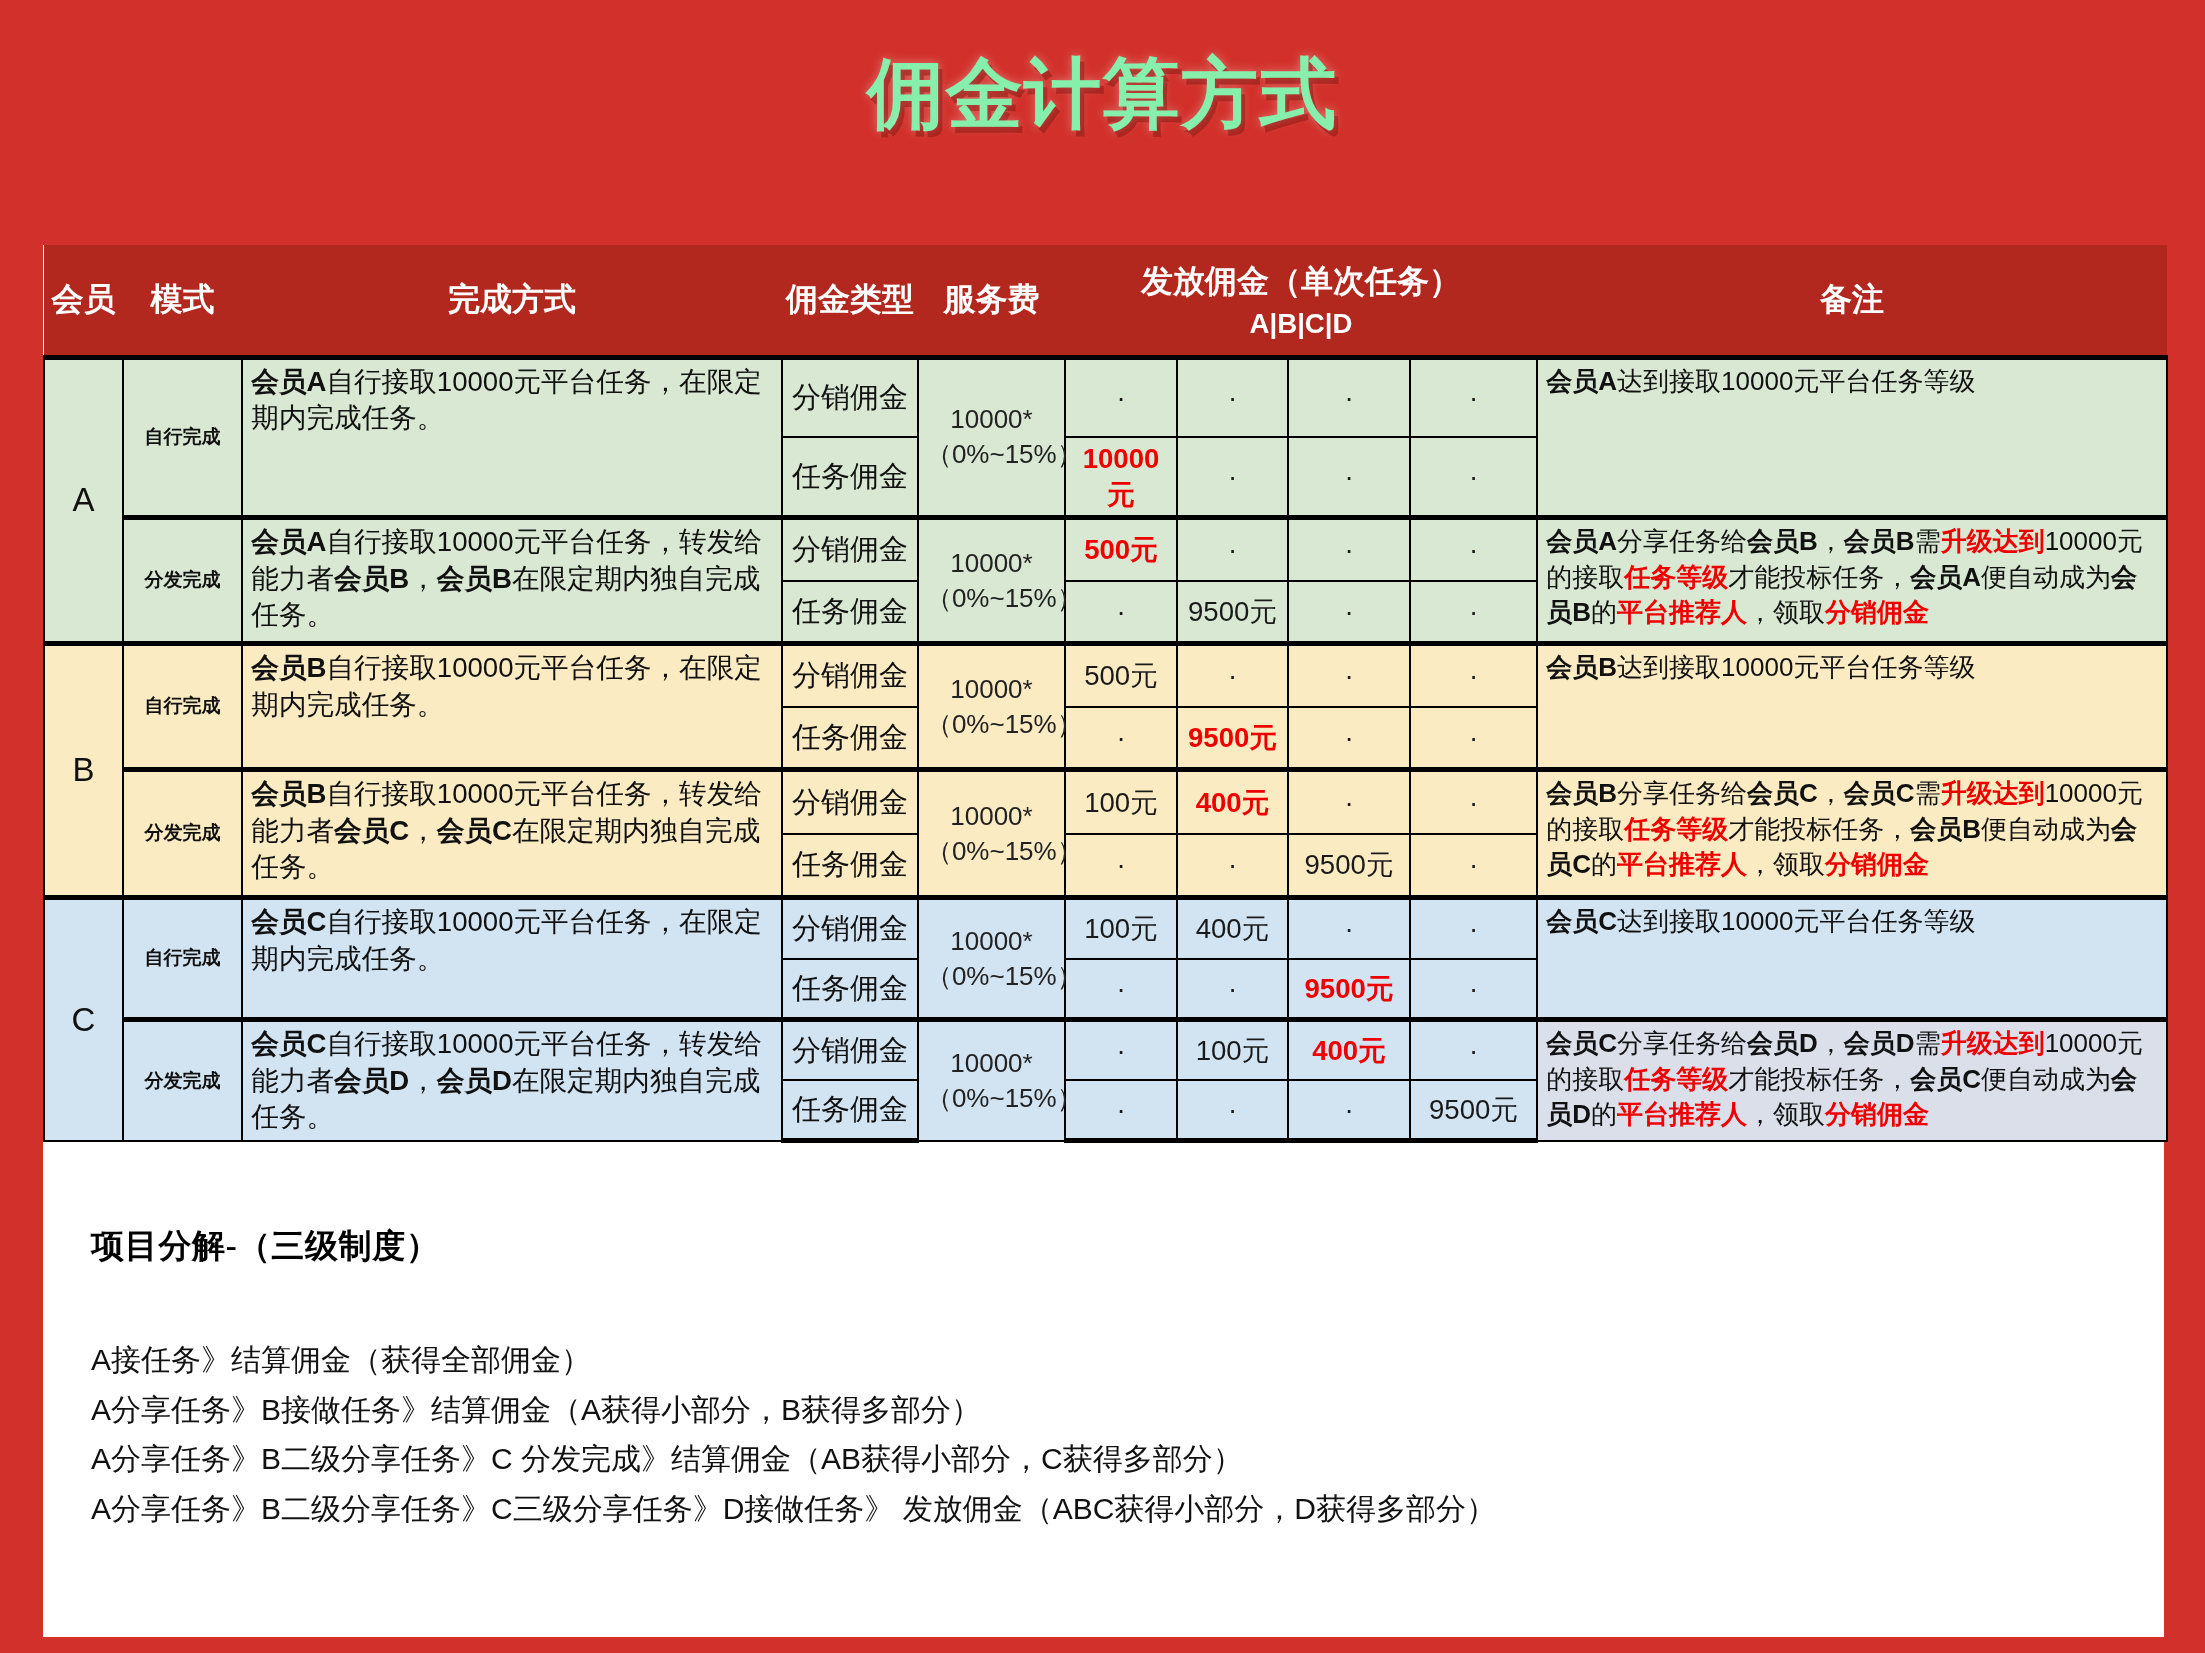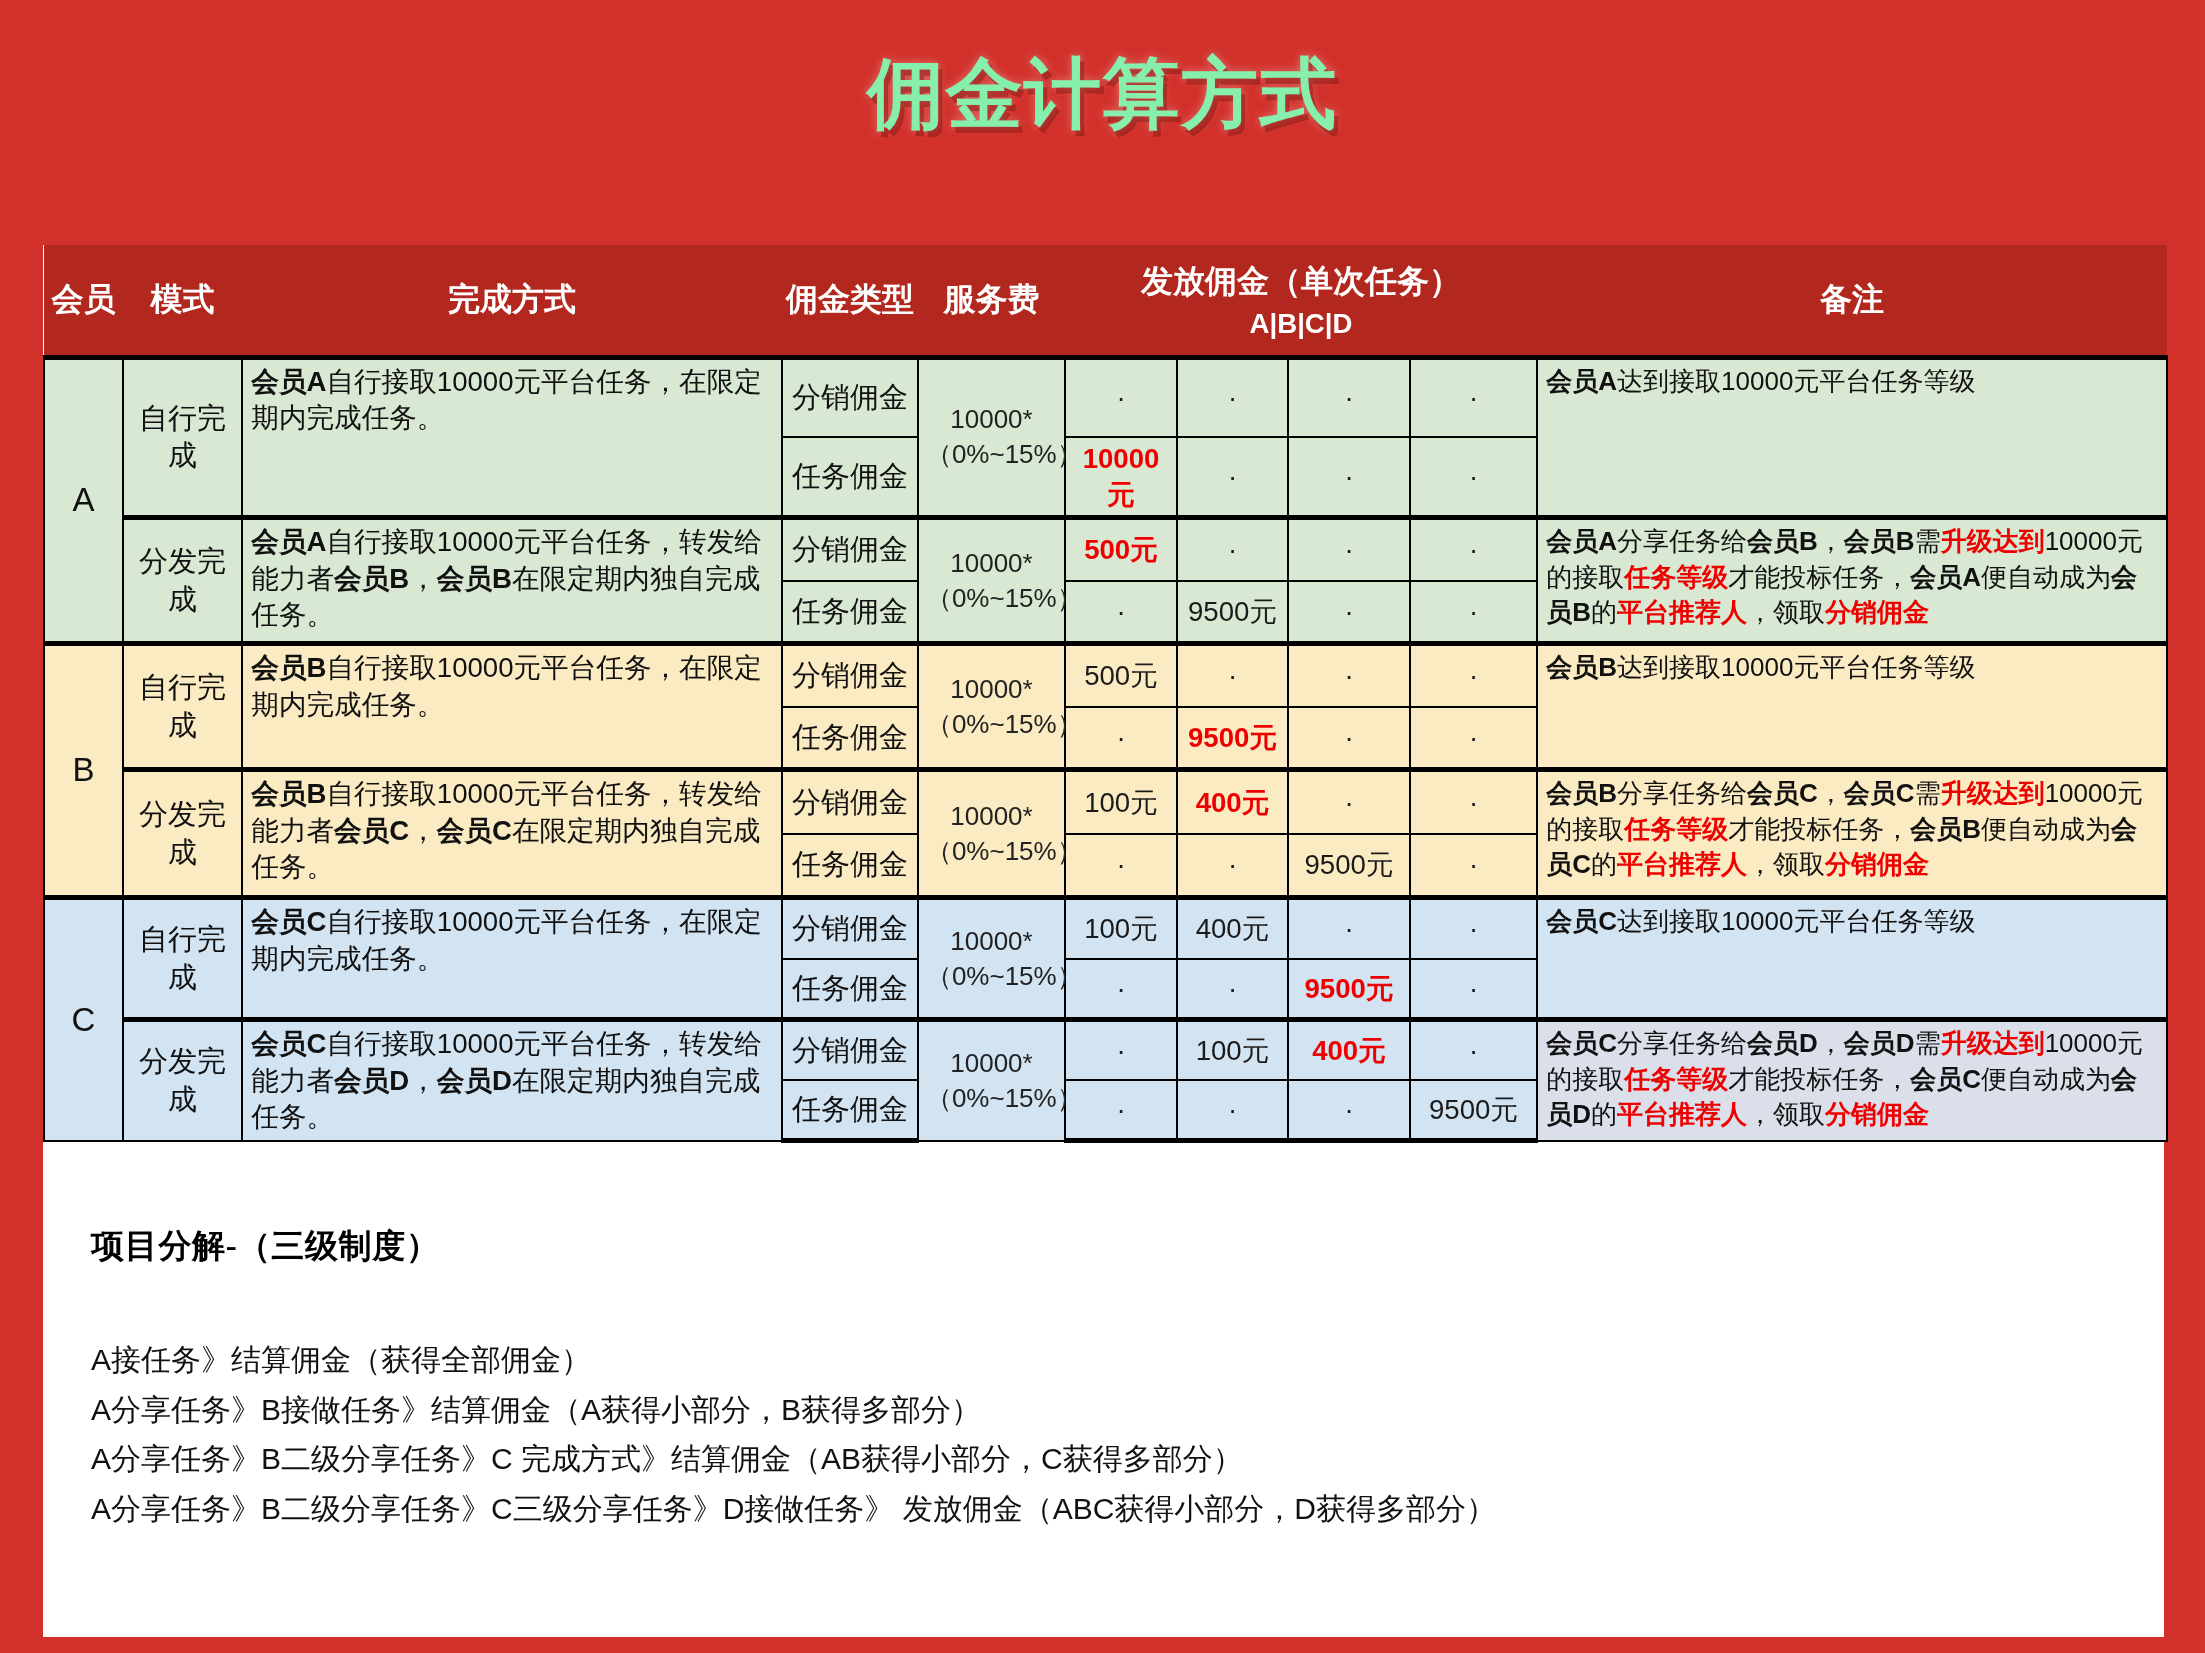--- a/index.html
+++ b/index.html
@@ -31,21 +31,21 @@
     border:2.8px solid #000;padding:2.8px 6.9px;vertical-align:middle;
     text-align:center;font-size:27.6px;line-height:1.3;
   }
   tr.t-thick > td{border-top-width:5.5px;}
   tbody tr:last-child td{border-bottom-width:5.5px;}
   tbody.sec-a td{background:#d9e8d2;}
   tbody.sec-b td{background:#fbebc2;}
   tbody.sec-c td{background:#d2e3f2;}
   td.remark-alt{background:#dbdfea !important;}
   td.member{font-size:33px;}
-  td.mode{font-size:29px;}
+  td.mode{font-size:19px;font-weight:bold;}
   td.desc{
     text-align:left;vertical-align:top;font-size:27.6px;line-height:1.32;
     padding:4.1px 8.3px;
   }
   td.ctype{font-size:29px;}
   td.fee{font-size:26px;color:#222;line-height:1.35;}
   td.val{font-size:27.6px;color:#1a1a1a;}
   td.remark{
     text-align:left;vertical-align:top;font-size:26px;line-height:1.36;
     padding:4.1px 8.3px;
@@ -231,18 +231,18 @@
         <td class="val"><span>9500元</span></td>
       </tr>
     </tbody>
   </table>
 
   <div class="footer">
     <div class="footer-heading">项目分解-（三级制度）</div>
     <div class="footer-lines">
       <div>A接任务》结算佣金（获得全部佣金）</div>
       <div>A分享任务》B接做任务》结算佣金（A获得小部分，B获得多部分）</div>
-      <div>A分享任务》B二级分享任务》C 完成方式》结算佣金（AB获得小部分，C获得多部分）</div>
+      <div>A分享任务》B二级分享任务》C 分发完成》结算佣金（AB获得小部分，C获得多部分）</div>
       <div>A分享任务》B二级分享任务》C三级分享任务》D接做任务》 发放佣金（ABC获得小部分，D获得多部分）</div>
     </div>
   </div>
 </div>
 
 
 </body></html>

